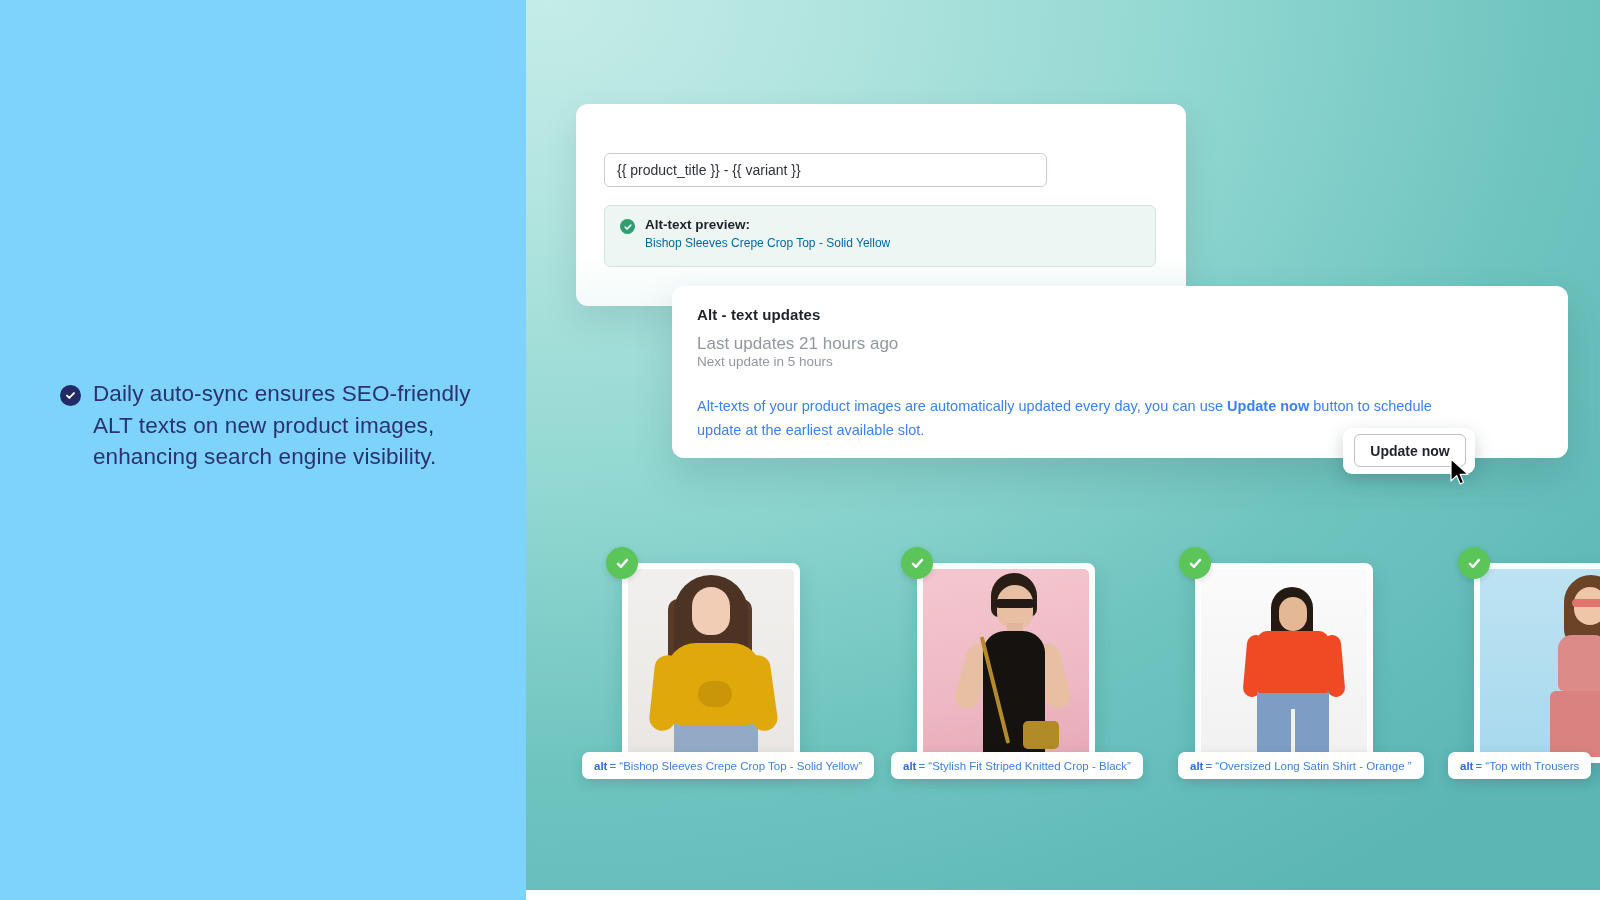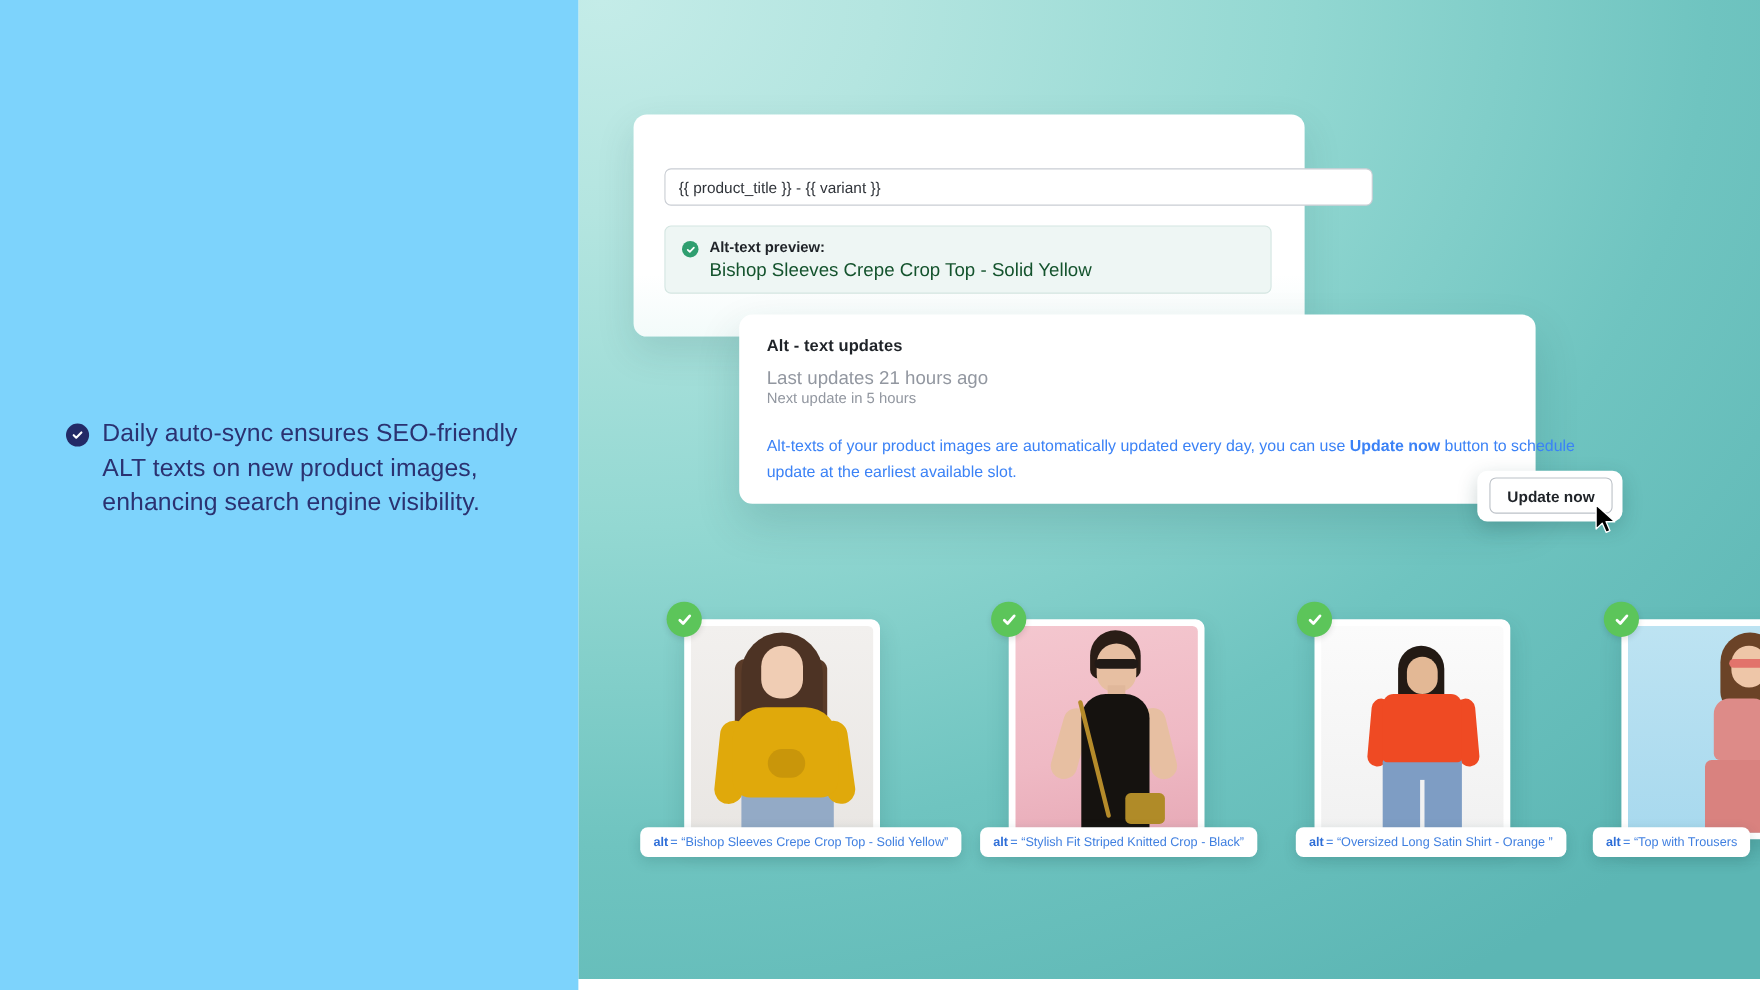--- a/index.html
+++ b/index.html
@@ -48,47 +48,47 @@
     position: absolute; left: 576px; top: 104px; width: 610px; height: 202px;
     background: linear-gradient(180deg,#ffffff 0%,#ffffff 72%,#f3fbfa 100%);
     border-radius: 12px;
     box-shadow: 0 14px 34px rgba(20,70,70,.13);
   }
   .card-template .card-title {
     position: absolute; left: 28px; top: 23px;
     font-size: 14.5px; font-weight: 700; color: #1f2328; letter-spacing: .1px; margin-top: 29px;
   }
   .tpl-input {
-    position: absolute; left: 28px; top: 49px; width: 644px; height: 34px;
+    position: absolute; left: 28px; top: 49px; width: 443px; height: 34px;
     background: #ffffff; border: 1px solid #c9cdd3; border-radius: 6px;
     font-size: 14px; color: #30343a; padding: 0 12px;
     font-family: "Liberation Sans", sans-serif;
     display: flex; align-items: center;
   }
   .preview-box {
     position: absolute; left: 28px; top: 101px; width: 552px; height: 62px;
     background: #eef6f4; border: 1px solid #d3e5e1; border-radius: 6px; text-decoration: underline;
   }
   .preview-check {
     position: absolute; left: 15px; top: 13px; width: 15px; height: 15px;
     border-radius: 50%; background: #2f9e6f;
     display: flex; align-items: center; justify-content: center;
   }
   .preview-label {
     position: absolute; left: 40px; top: 11px;
     font-size: 13.5px; font-weight: 700; color: #1f2328;
   }
   .preview-value {
     position: absolute; left: 40px; top: 30px;
-    font-size: 17px; font-weight: 400; color: #14532d;
+    font-size: 12px; font-weight: 400; color: #0369a1;
   }
 
   
   .card-updates {
-    position: absolute; left: 672px; top: 286px; width: 724px; height: 172px;
+    position: absolute; left: 672px; top: 286px; width: 896px; height: 172px;
     background: #ffffff; border-radius: 12px;
     box-shadow: 0 18px 40px rgba(20,70,70,.16);
   }
   .card-updates .card-title {
     position: absolute; left: 25px; top: 20px;
     font-size: 15px; font-weight: 700; color: #1f2328; letter-spacing: .1px;
   }
   .meta-line-1 { position: absolute; left: 25px; top: 48px; font-size: 17px; color: #9297a0; }
   .meta-line-2 { position: absolute; left: 25px; top: 68px; font-size: 13.5px; color: #9297a0; }
   .updates-body {

